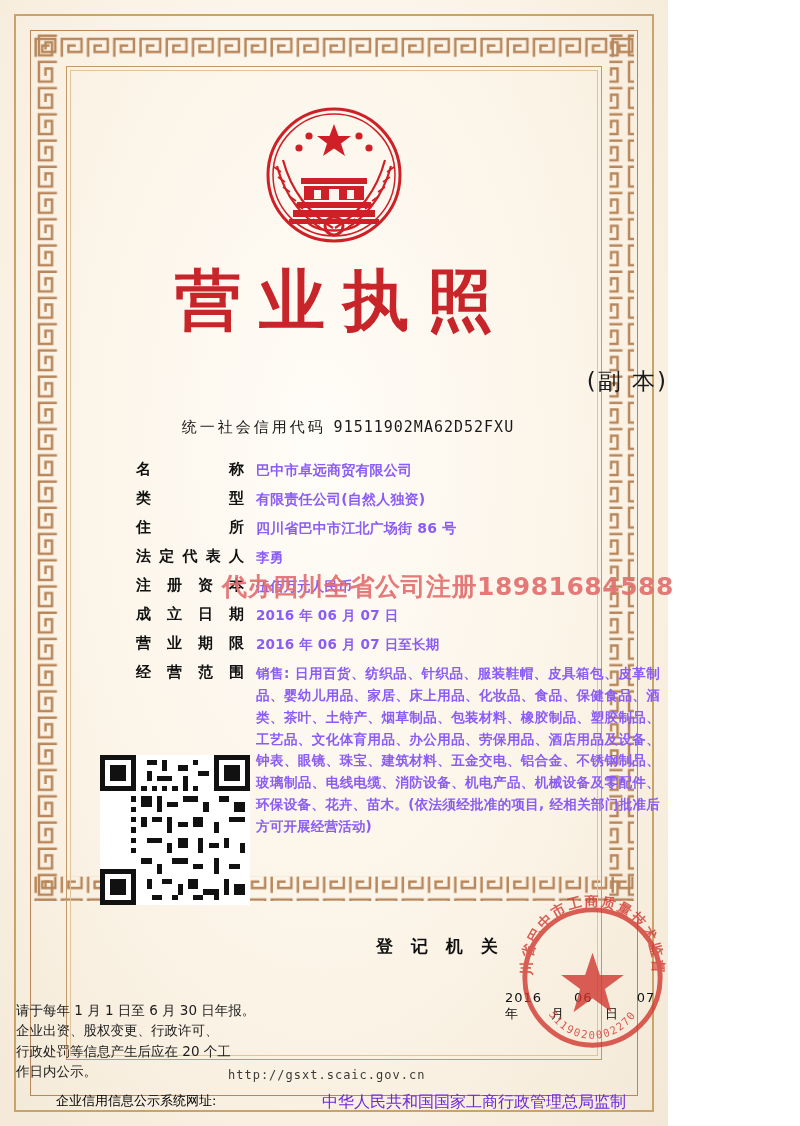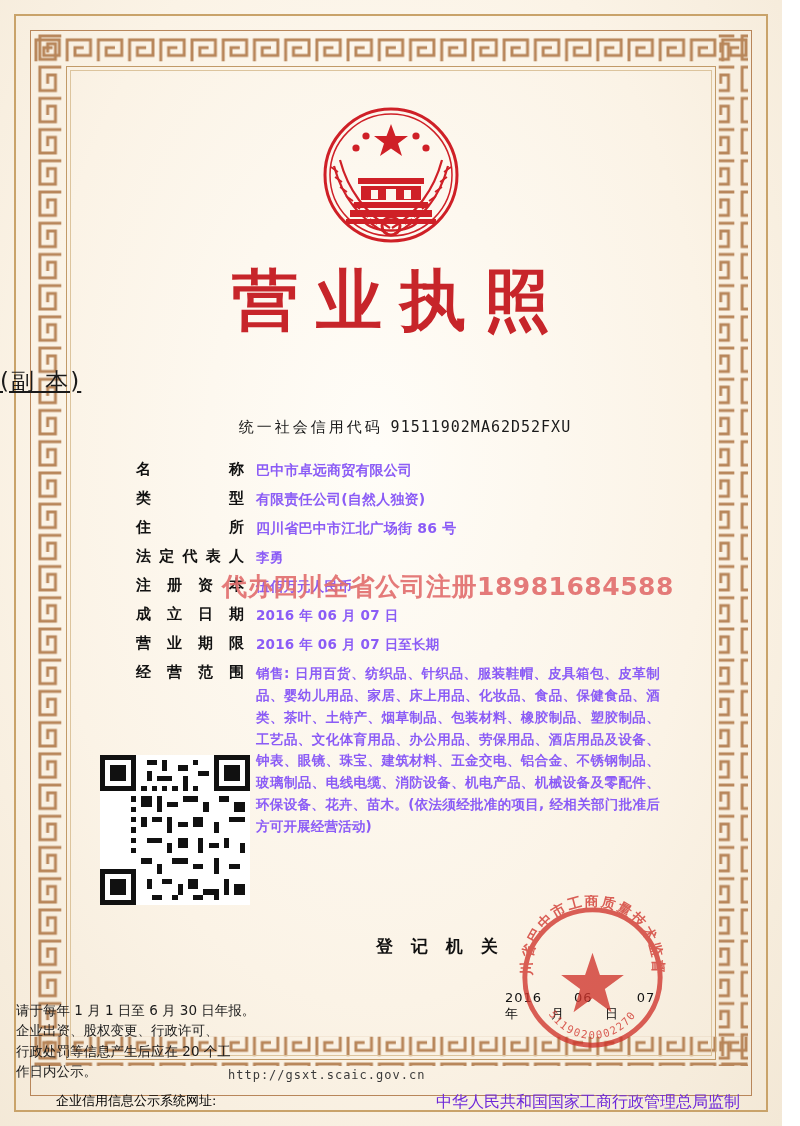--- a/index.html
+++ b/index.html
@@ -8,21 +8,21 @@
     background: #ffffff;
   }
   body {
     width: 800px;
     height: 1126px;
     font-family: "DejaVu Sans", "Liberation Sans", sans-serif;
     overflow: hidden;
   }
   #license {
     position: relative;
-    width: 782px;
+    width: 668px;
     height: 1126px;
     background: #fdf6ee;
     box-sizing: border-box;
   }
   
   #paper-bg {
     position: absolute;
     inset: 0;
     background:
       radial-gradient(ellipse at 48% 40%, #fffdf8 0%, #fbf3e6 58%, #f3e8d6 100%);
@@ -75,25 +75,24 @@
     font-weight: bold;
     letter-spacing: 18px;
     color: #c7252a;
     text-indent: 18px;
     line-height: 1;
   }
   #subtitle {
     position: absolute;
     top: 366px;
     left: 0; right: 0;
-    text-align: left;
+    text-align: right;
     font-size: 23px;
     color: #1a1a1a;
     letter-spacing: 2px;
-    text-decoration: underline;
   }
   #credit-code {
     position: absolute;
     top: 418px;
     left: 0; right: 0;
     text-align: center;
     font-size: 15px;
     color: #1a1a1a;
     letter-spacing: 3px;
     margin-left: 28px;

